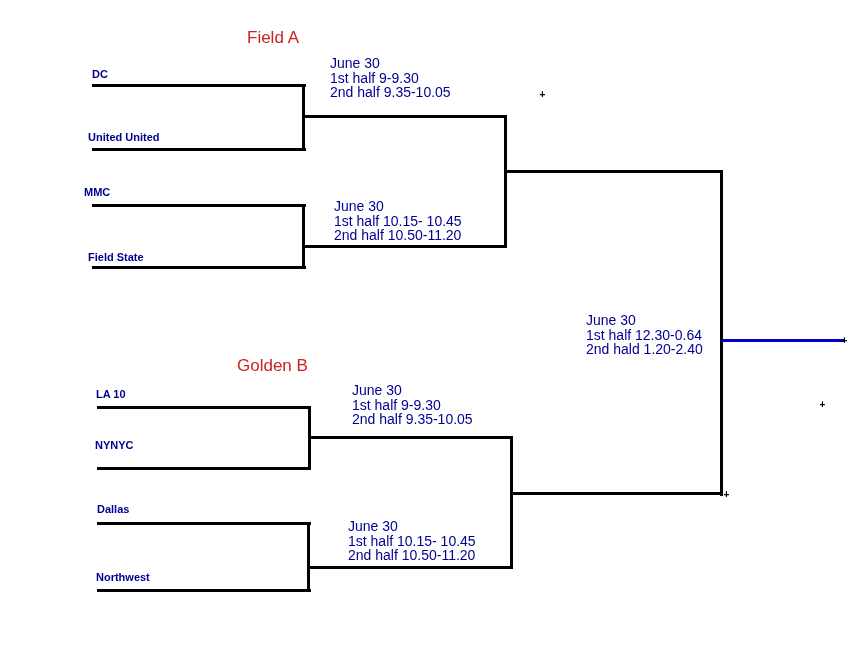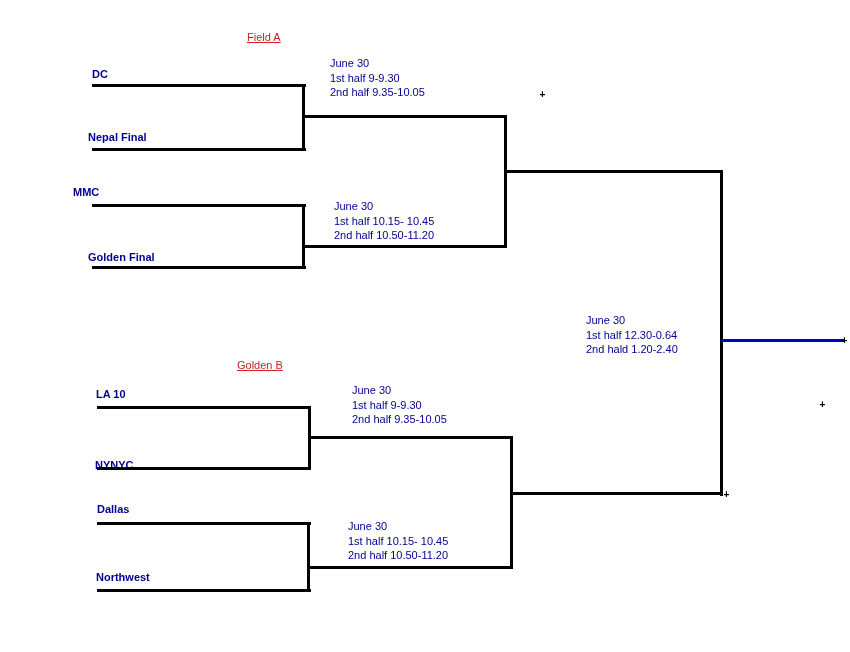--- a/index.html
+++ b/index.html
@@ -31,29 +31,28 @@
   .team-label {
     position: absolute;
     font-size: 11px;
     line-height: 13px;
     color: var(--team-color, #000090);
     white-space: nowrap;
     font-weight: bold;
   }
   .field-label {
     position: absolute;
-    font-size: 11px;
+    font-size: 17px;
     line-height: 13px;
     color: var(--field-color, #cc2222);
     white-space: nowrap;
-    text-decoration: underline;
   }
   .sched {
     position: absolute;
-    font-size: 11px;
+    font-size: 14px;
     line-height: 14.5px;
     color: var(--team-color, #000090);
     white-space: nowrap;
   }
   .plus-marker {
     position: absolute;
     width: 9px;
     height: 9px;
     display: flex;
     align-items: center;
@@ -65,23 +64,23 @@
   }
 </style>
 </head>
 <body>
 
 <div class="canvas">
 
   <span class="field-label" style="left:247px; top:31px;">Field A</span>
 
   <span class="team-label" style="left:92px; top:68px;">DC</span>
-  <span class="team-label" style="left:88px; top:131px;">Nepal Final</span>
-  <span class="team-label" style="left:73px; top:186px;">MMC</span>
-  <span class="team-label" style="left:88px; top:251px;">Golden Final</span>
+  <span class="team-label" style="left:88px; top:131px;">United United</span>
+  <span class="team-label" style="left:84px; top:186px;">MMC</span>
+  <span class="team-label" style="left:88px; top:251px;">Field State</span>
 
   <div class="sched" style="left:330px; top:56px;">
     <div>June 30</div>
     <div>1st half 9-9.30</div>
     <div>2nd half 9.35-10.05</div>
   </div>
   <div class="sched" style="left:334px; top:199px;">
     <div>June 30</div>
     <div>1st half 10.15- 10.45</div>
     <div>2nd half 10.50-11.20</div>
@@ -105,21 +104,21 @@
     <div>1st half 12.30-0.64</div>
     <div>2nd hald 1.20-2.40</div>
   </div>
 
   <div class="vline" style="left:720px; top:170px; height:326px;"></div>
   <div class="hline final-line" style="left:722px; top:339px; width:123px;"></div>
 
   <span class="field-label" style="left:237px; top:359px;">Golden B</span>
 
   <span class="team-label" style="left:96px; top:388px;">LA 10</span>
-  <span class="team-label" style="left:95px; top:459px;">NYNYC</span>
+  <span class="team-label" style="left:95px; top:439px;">NYNYC</span>
   <span class="team-label" style="left:97px; top:503px;text-align:right;">Dallas</span>
   <span class="team-label" style="left:96px; top:571px;">Northwest</span>
 
   <div class="sched" style="left:352px; top:383px;">
     <div>June 30</div>
     <div>1st half 9-9.30</div>
     <div>2nd half 9.35-10.05</div>
   </div>
   <div class="sched" style="left:348px; top:519px;">
     <div>June 30</div>

